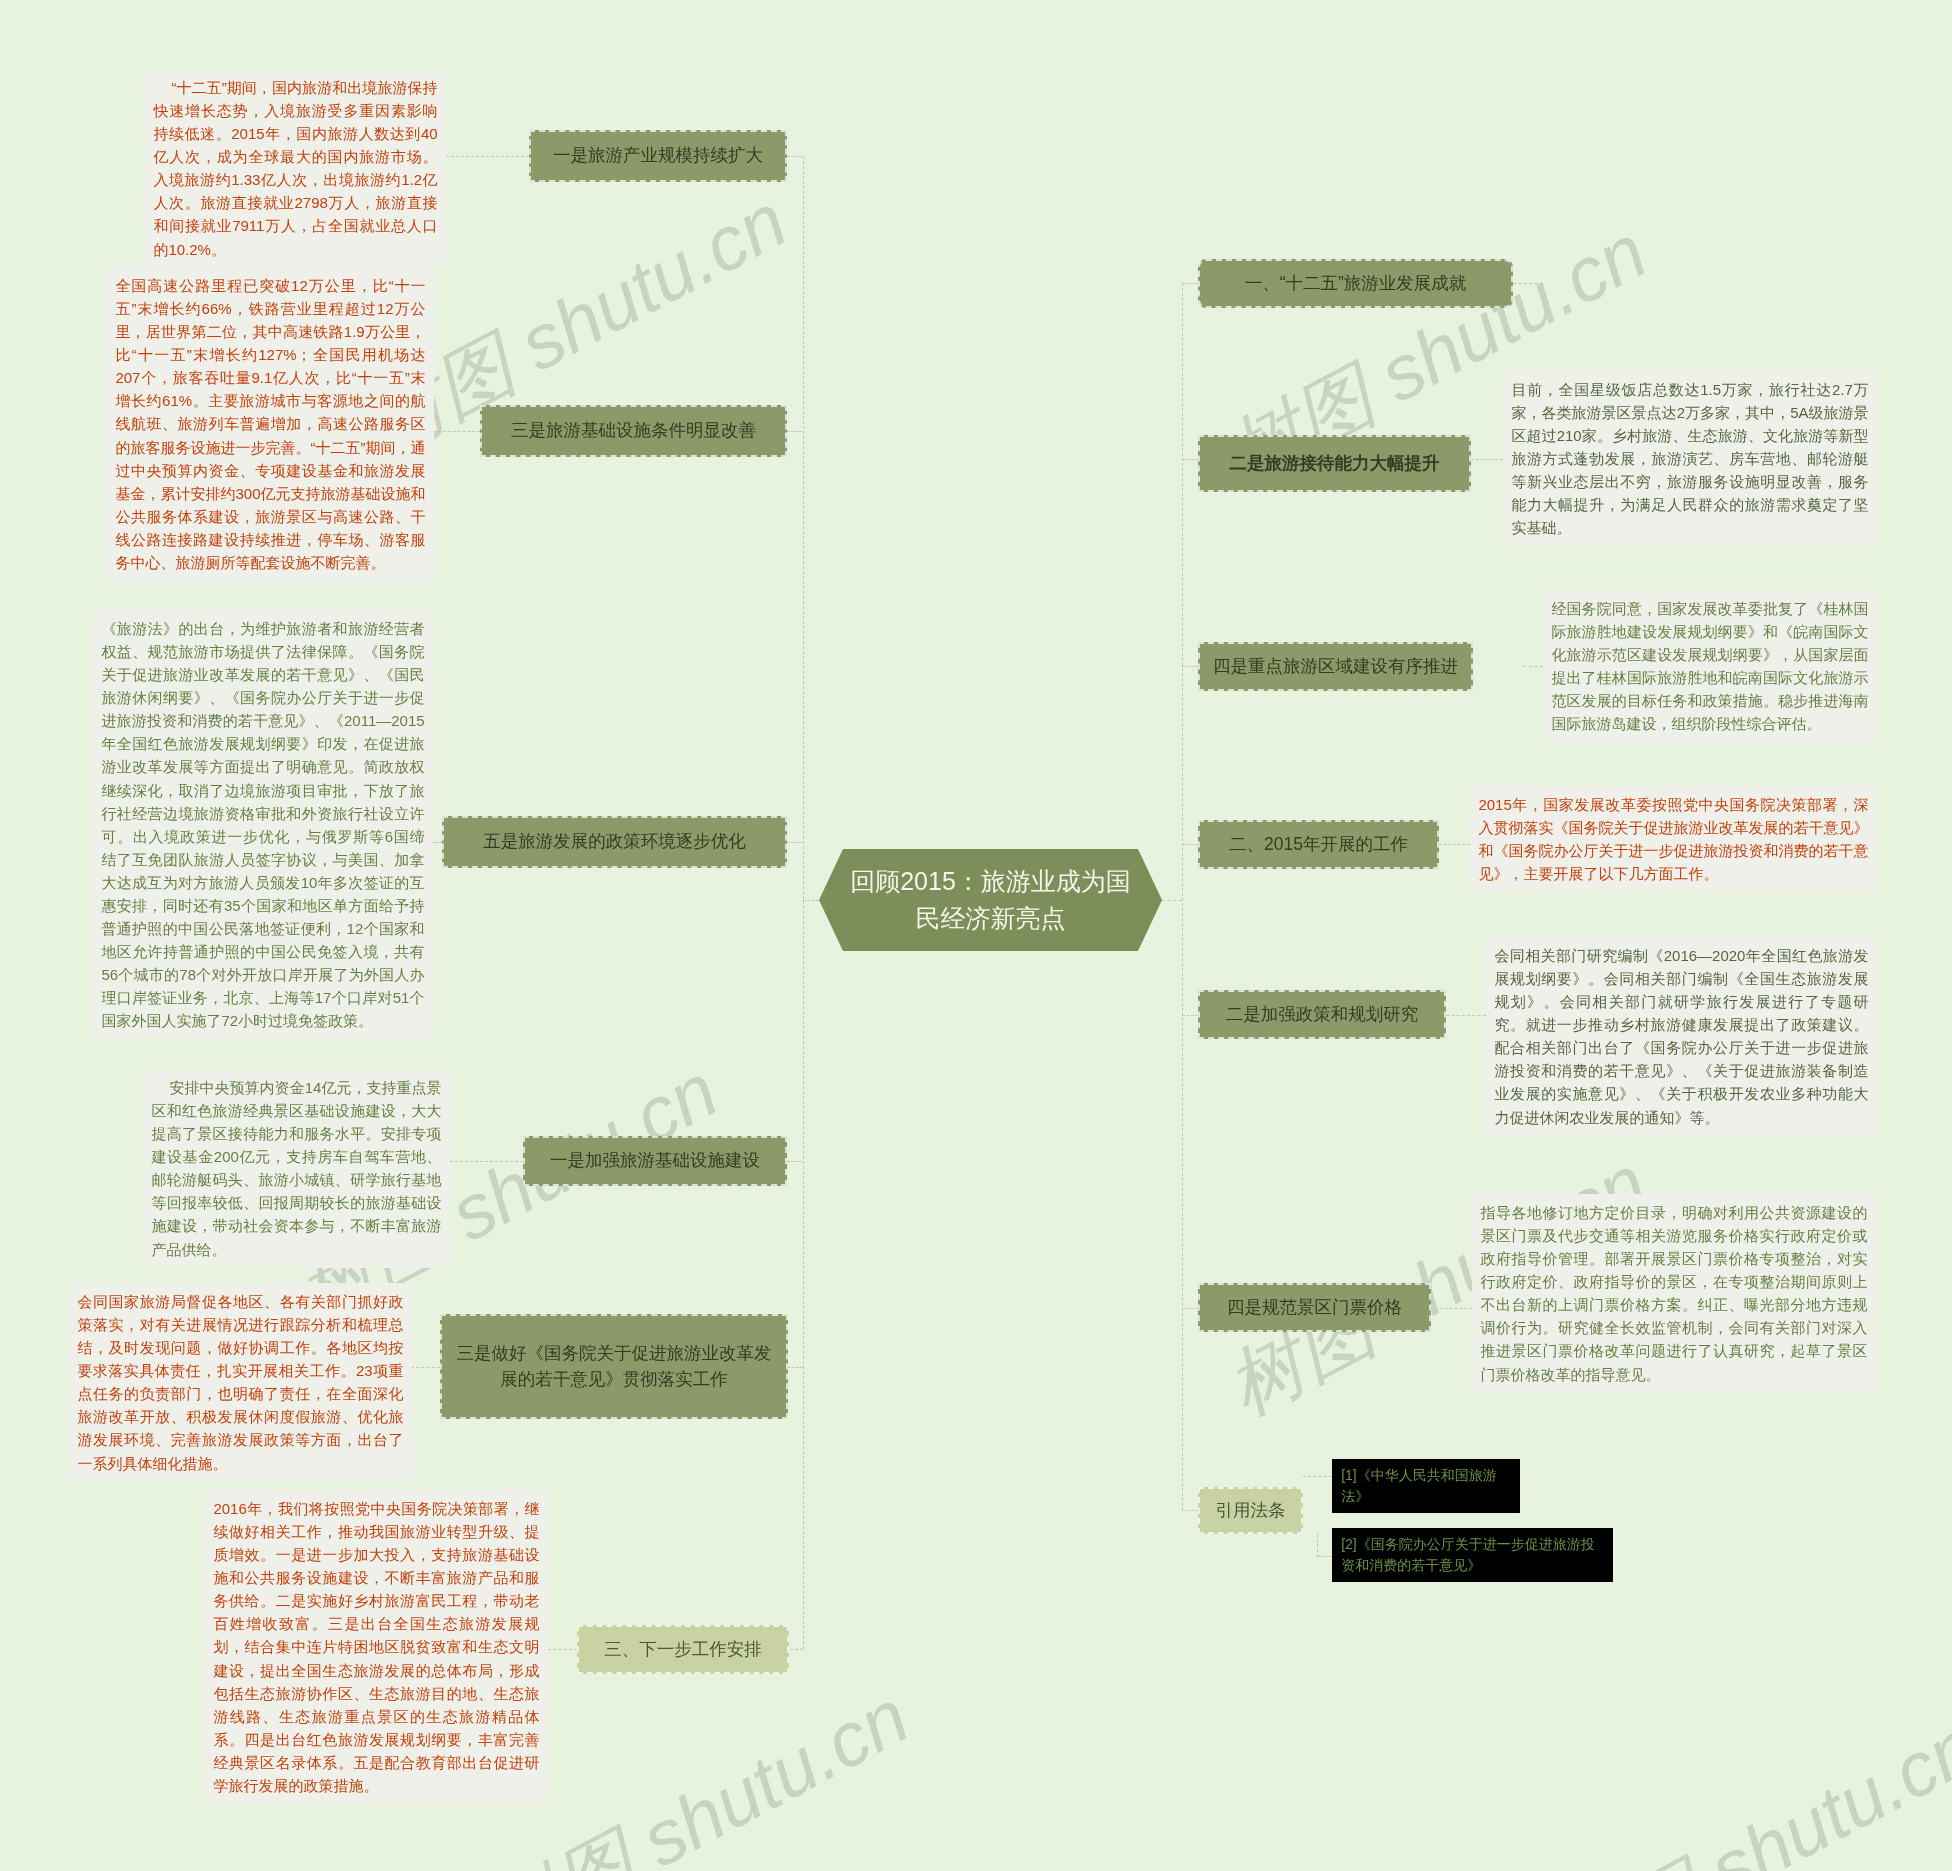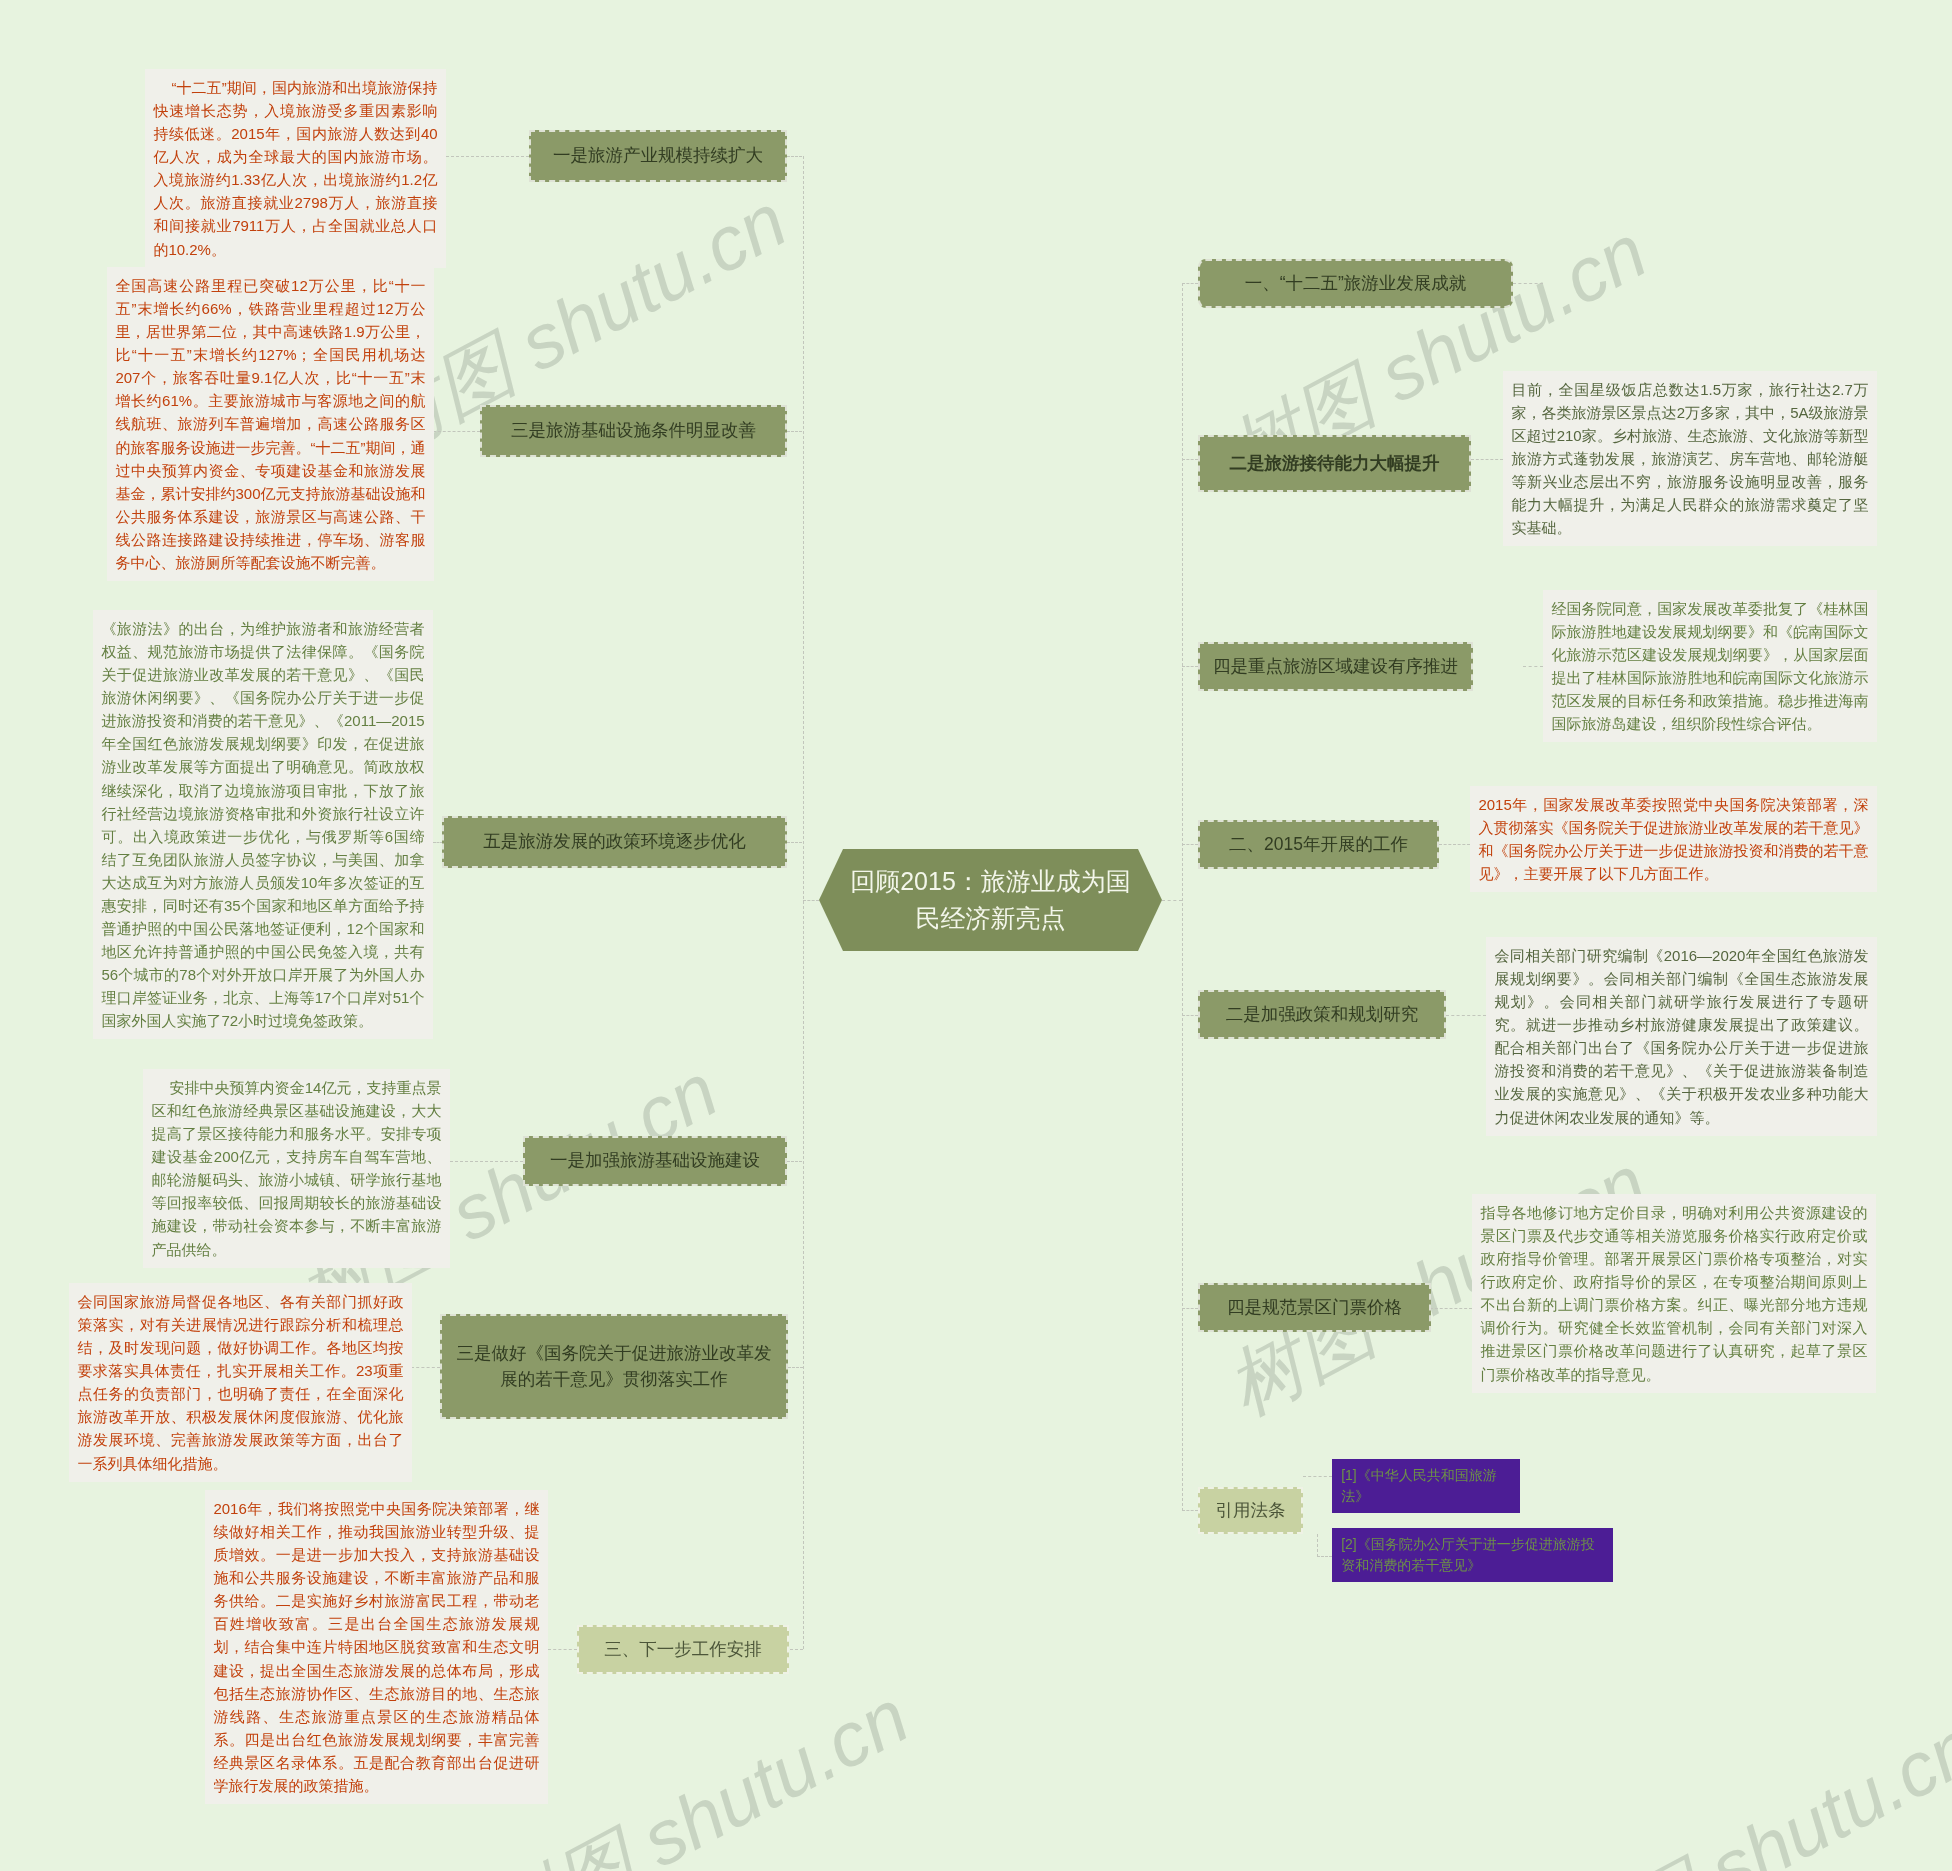--- a/index.html
+++ b/index.html
@@ -21,21 +21,21 @@
     text-align:justify;
     color:#3f3f44;
   }
   .ink-dark{color:#c2410c;}
   .ink-olive{color:#647f42;}
   .ink-mid{color:#55663f;}
   .indent{text-indent:1.2em;}
 
   .cite{
     position:absolute;
-    background:#4c1d95;
+    background:#000000;
     box-sizing:border-box;
     padding:6.1px 9.2px;
     font-size:14px;
     line-height:1.5;
     color:#6d9147;
   }
 
   .node{
     position:absolute;
     box-sizing:border-box;

